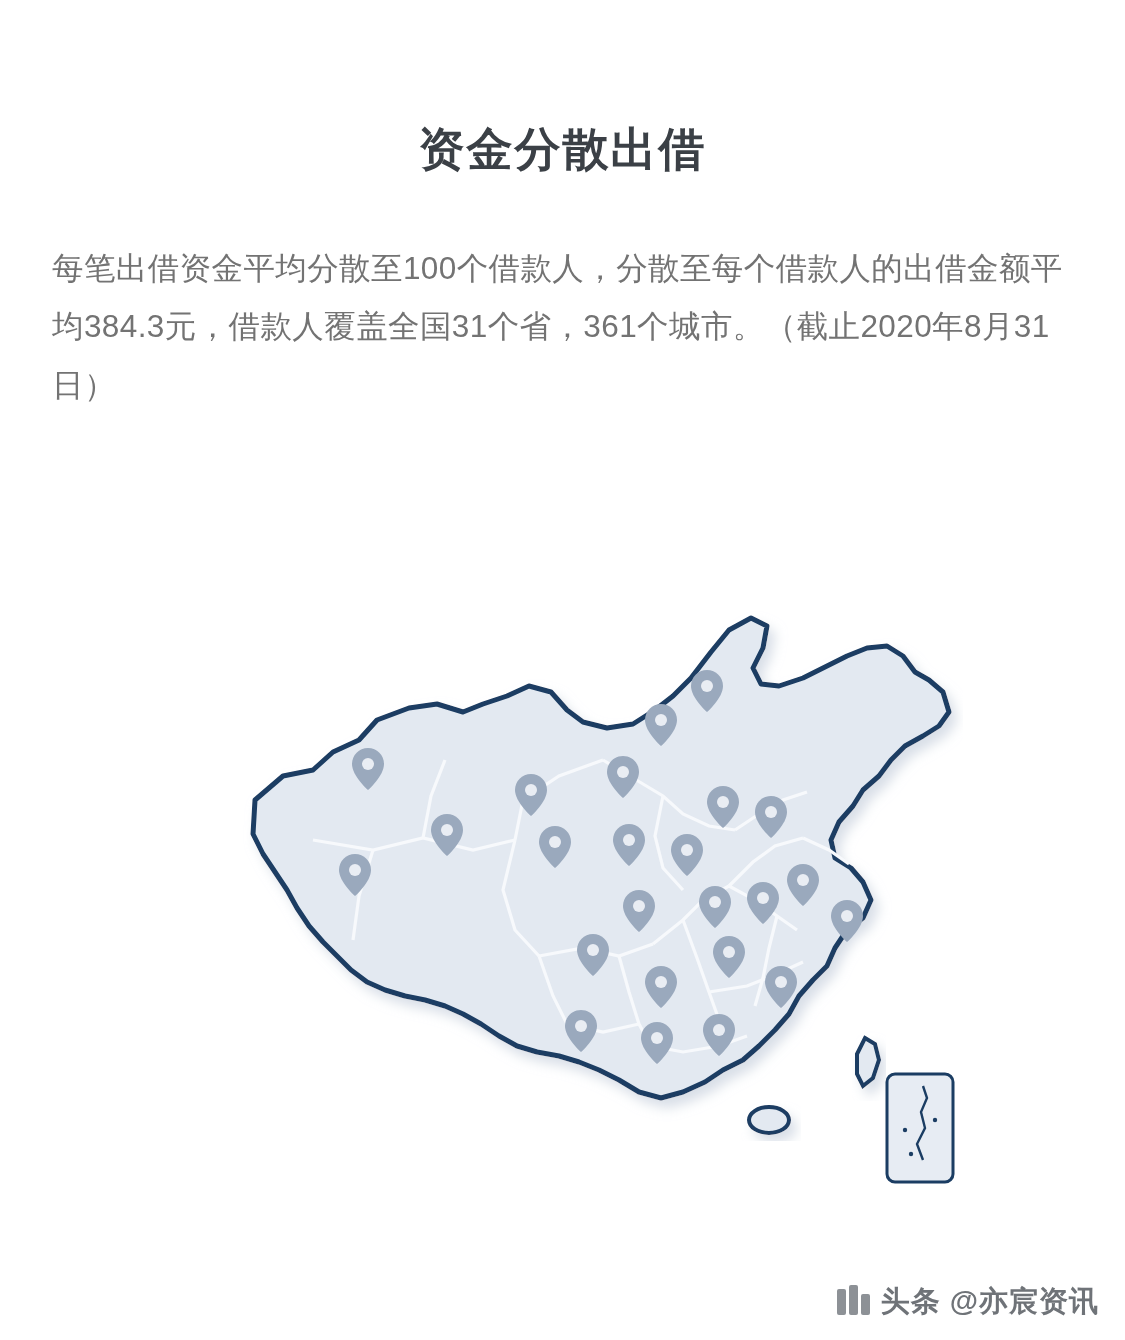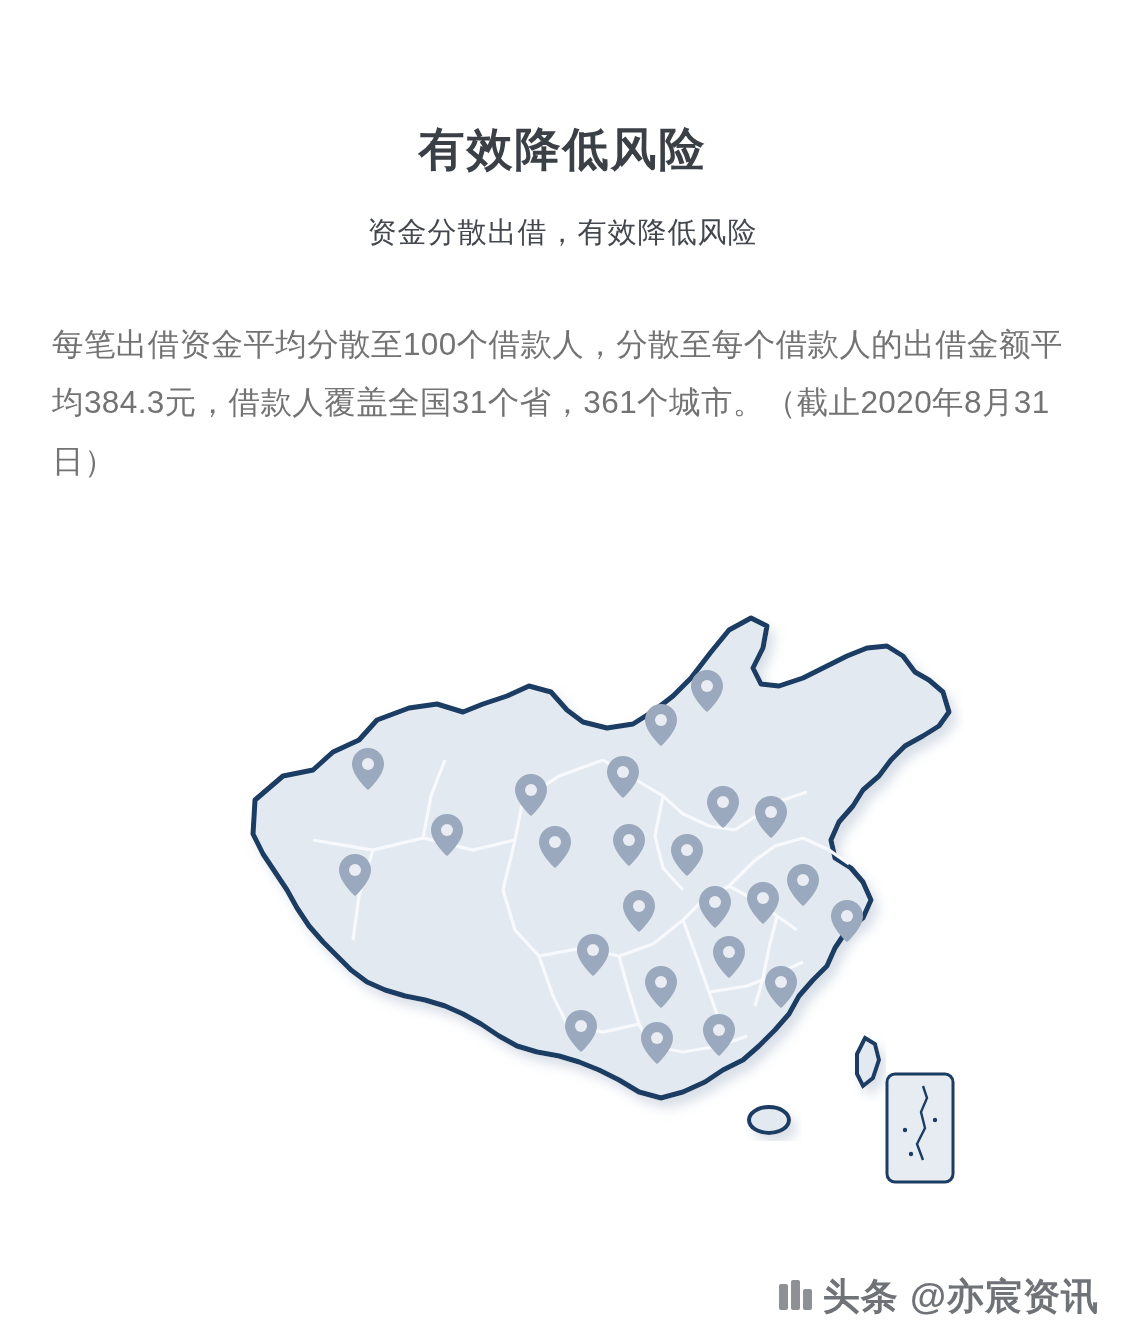--- a/index.html
+++ b/index.html
@@ -59,21 +59,21 @@
     display: block;
     margin: 0 auto;
   }
   .watermark {
     position: absolute;
     right: 26px;
     bottom: 18px;
     display: flex;
     align-items: center;
     gap: 10px;
-    font-size: 37px;
+    font-size: 29px;
     color: #6f7378;
     font-weight: bold;
     letter-spacing: 1px;
   }
   .wm-logo {
     display: inline-block;
     width: 34px;
     height: 34px;
     position: relative;
   }
@@ -89,22 +89,21 @@
     fill: #e7ecf3;
     stroke: #1b3d63;
     stroke-width: 3;
   }
 </style>
 </head>
 <body>
 
 <div class="page">
 
-  <h1 class="title">有效降低风险</h1>
-  <div class="subtitle">资金分散出借，有效降低风险</div>
+  <h1 class="title">资金分散出借</h1>
   <p class="body-text">每笔出借资金平均分散至100个借款人，分散至每个借款人的出借金额平均384.3元，借款人覆盖全国31个省，361个城市。（截止2020年8月31日）</p>
 
   <div class="map-wrap">
     <svg class="map-svg" width="800" height="640" viewBox="0 0 800 640">
       <defs>
         <filter id="soft" x="-20%" y="-20%" width="150%" height="150%">
           <feDropShadow dx="6" dy="8" stdDeviation="6" flood-color="#c9d2de" flood-opacity="0.7"></feDropShadow>
         </filter>
       </defs>
 

